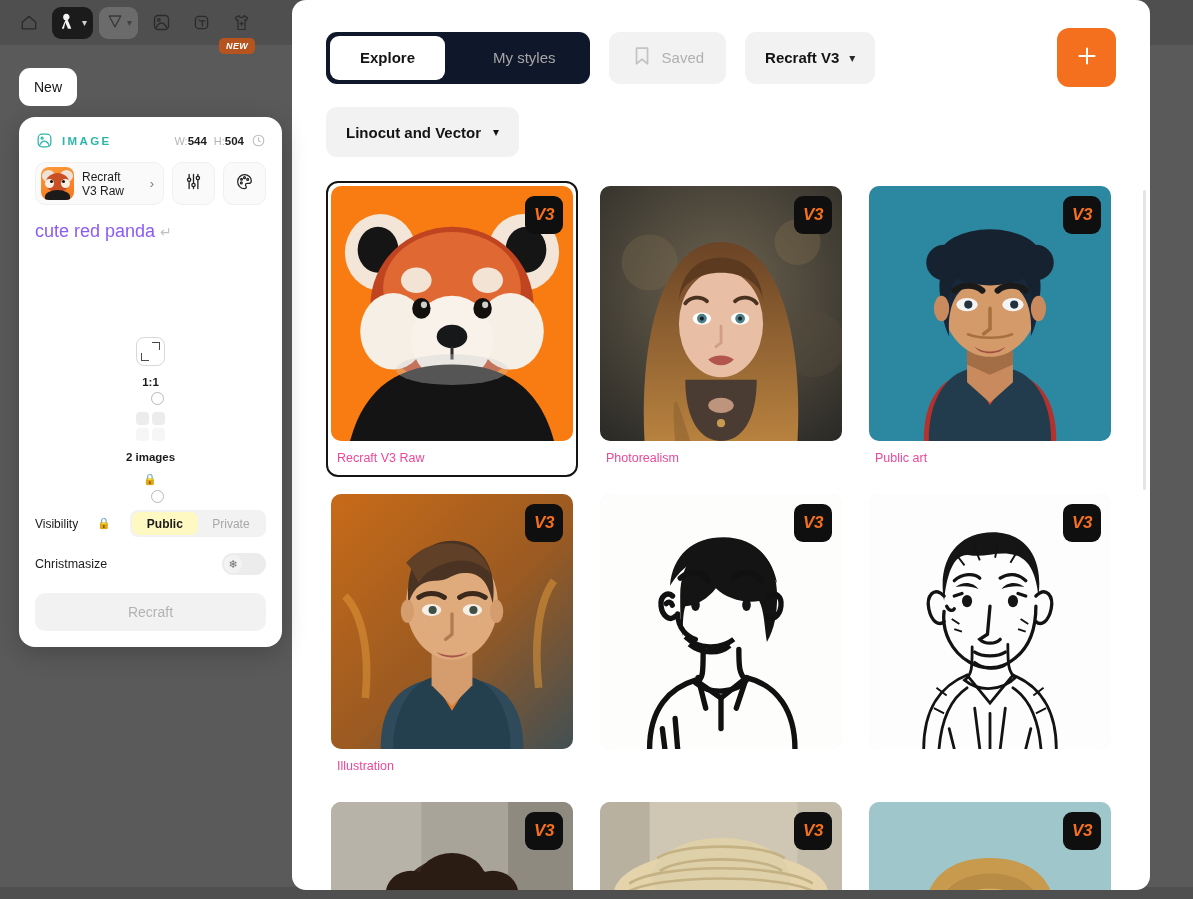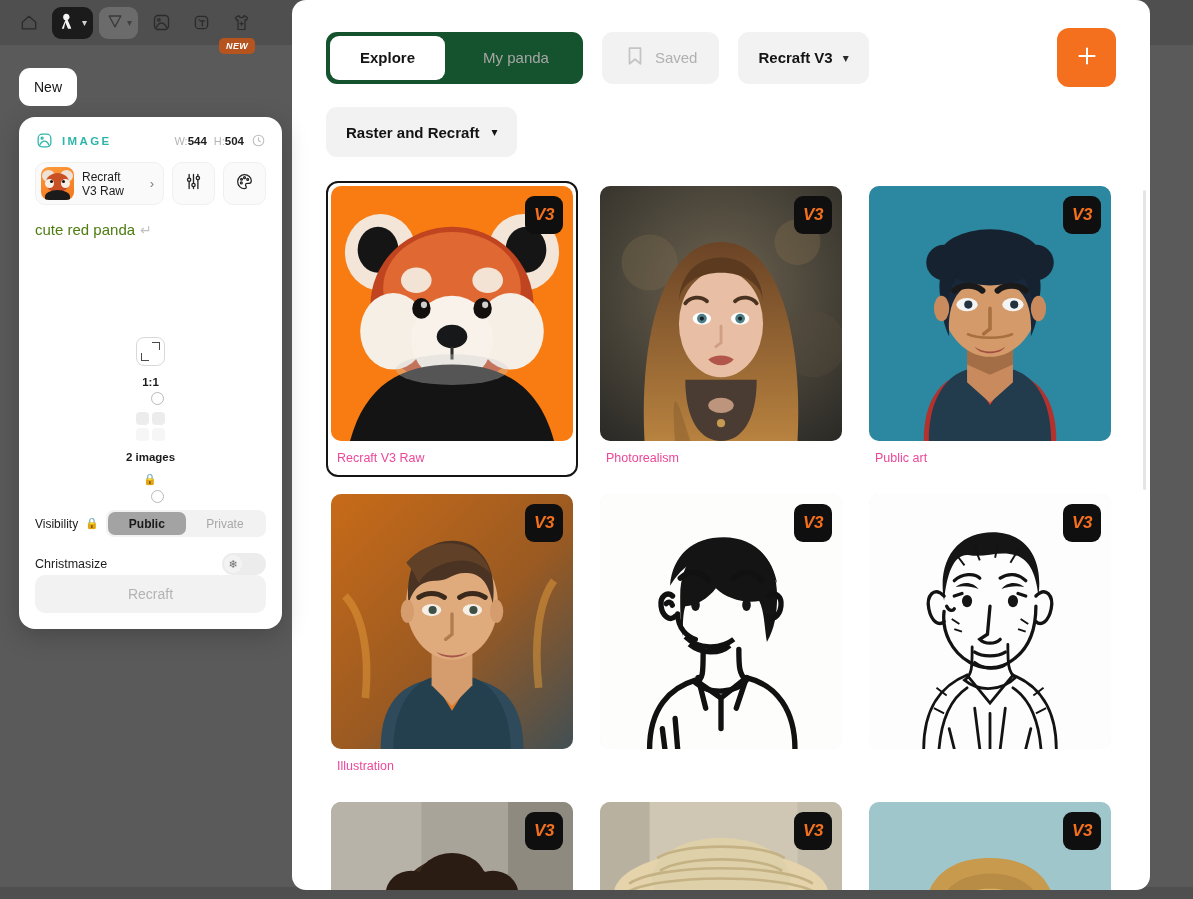--- a/index.html
+++ b/index.html
@@ -133,21 +133,21 @@
     border-radius: 10px;
     display: flex; align-items: center; justify-content: center;
     color: #222;
   }
 
   .prompt-area {
     min-height: 118px;
     padding-top: 2px;
   }
   .prompt-text {
-    font-size: 15px; color: #4d7c0f; display: inline;
+    font-size: 18px; color: #8b5cf6; display: inline;
   }
   .prompt-enter { color: #c2c2c2; font-size: 14px; margin-left: 5px; }
 
   .opt-row { display: flex; align-items: center; gap: 10px; margin-bottom: 14px; flex-direction: column; }
   .ratio-ico {
     width: 29px; height: 29px; border-radius: 8px;
     border: 1px solid #d8d8d8; flex: none; position: relative;
   }
   .ratio-ico::before, .ratio-ico::after {
     content:''; position:absolute; width:7px; height:7px;
@@ -166,33 +166,33 @@
   .opt-label.norm { font-weight: 400; font-size: 12px; }
   .lock { font-size: 11px; color: #1a1a1a; }
 
   .slider { flex: 1; position: relative; height: 16px; display: flex; align-items: center; }
   .slider .track { position:absolute; left:0; right:0; height:1px; background:#dadada; }
   .slider .knob {
     position: absolute; width: 13px; height: 13px; border-radius: 50%;
     background: #fff; border: 1px solid #b9b9b9;
   }
 
-  .vis-row { display: flex; align-items: center; gap: 7px; margin-bottom: 16px; }
+  .vis-row { display: flex; align-items: center; gap: 19px; margin-bottom: 16px; }
   .seg {
     flex: 1; height: 27px; background: #f2f2f2; border-radius: 8px;
     display: flex; align-items: center; padding: 2px;
   }
   .seg > div {
     flex: 1; height: 23px; border-radius: 7px;
     display: flex; align-items: center; justify-content: center;
     font-size: 12px; color: #a8a8a8;
   }
-  .seg > div.on { background: #a3a3a3; color: #1a1a1a; font-weight: 600; }
-
-  .xmas-row { display: flex; align-items: center; }
+  .seg > div.on { background: #fef9c3; color: #1a1a1a; font-weight: 600; }
+
+  .xmas-row { display: flex; align-items: center; margin-bottom: 18px; }
   .xmas-label { font-size: 12.5px; color: #1d1d1d; }
   .toggle {
     margin-left: auto; width: 44px; height: 22px; border-radius: 12px;
     background: #ececec; position: relative;
   }
   .toggle .kn {
     position: absolute; left: 2px; top: 2px; width: 18px; height: 18px;
     border-radius: 50%; background: #f3f3f3;
     display:flex; align-items:center; justify-content:center;
     font-size: 11px; color:#6e6e6e;
@@ -209,22 +209,22 @@
     position: absolute; left: 292px; top: 0;
     width: 858px; height: 890px;
     background: #ffffff;
     border-radius: 14px;
     z-index: 5;
     overflow: hidden;
   }
   .drawer-head { padding: 28px 34px 0 34px; }
   .head-row-1 { display: flex; align-items: center; gap: 19px; }
   .tabs {
-    background: #14532d; border-radius: 11px; padding: 4px;
-    display: flex; gap: 8px;
+    background: #0f172a; border-radius: 11px; padding: 4px;
+    display: flex; gap: 18px;
   }
   .tab {
     height: 44px; padding: 0 30px; border-radius: 9px;
     display: flex; align-items: center; justify-content: center;
     font-size: 15px; color: #a6a6a6;
   }
   .tab.on { background: #fff; color: #141414; font-weight: 700; }
   .saved-btn {
     background: #f2f2f2; border-radius: 11px; height: 52px;
     padding: 0 22px; display: flex; align-items: center; gap: 9px;
@@ -469,21 +469,21 @@
     <div class="recraft-btn">Recraft</div>
   </div>
 
   <div class="drawer">
 
     <div class="drawer-head">
       <div class="head-row-1">
 
         <div class="tabs">
           <div class="tab on">Explore</div>
-          <div class="tab">My panda</div>
+          <div class="tab">My styles</div>
         </div>
 
         <div class="saved-btn">
           <span>
             <svg width="22" height="24" viewBox="0 0 24 26" fill="none" stroke="#c4c4c4" stroke-width="1.9" stroke-linejoin="round">
               <path d="M6 4.5h12v17l-6-5-6 5z"></path>
             </svg>
           </span>
           <span>Saved</span>
         </div>
@@ -497,21 +497,21 @@
           <span>
             <svg width="26" height="26" viewBox="0 0 24 24" fill="none" stroke="#ffffff" stroke-width="1.9" stroke-linecap="round">
               <path d="M12 5v14M5 12h14"></path>
             </svg>
           </span>
         </div>
       </div>
 
       <div class="head-row-2">
         <div class="filter-select">
-          <span>Raster and Recraft</span>
+          <span>Linocut and Vector</span>
           <span class="chev2">▾</span>
         </div>
       </div>
     </div>
 
     <div class="grid-wrap">
 
       <div class="srow">
 
         <div class="scard sel">

